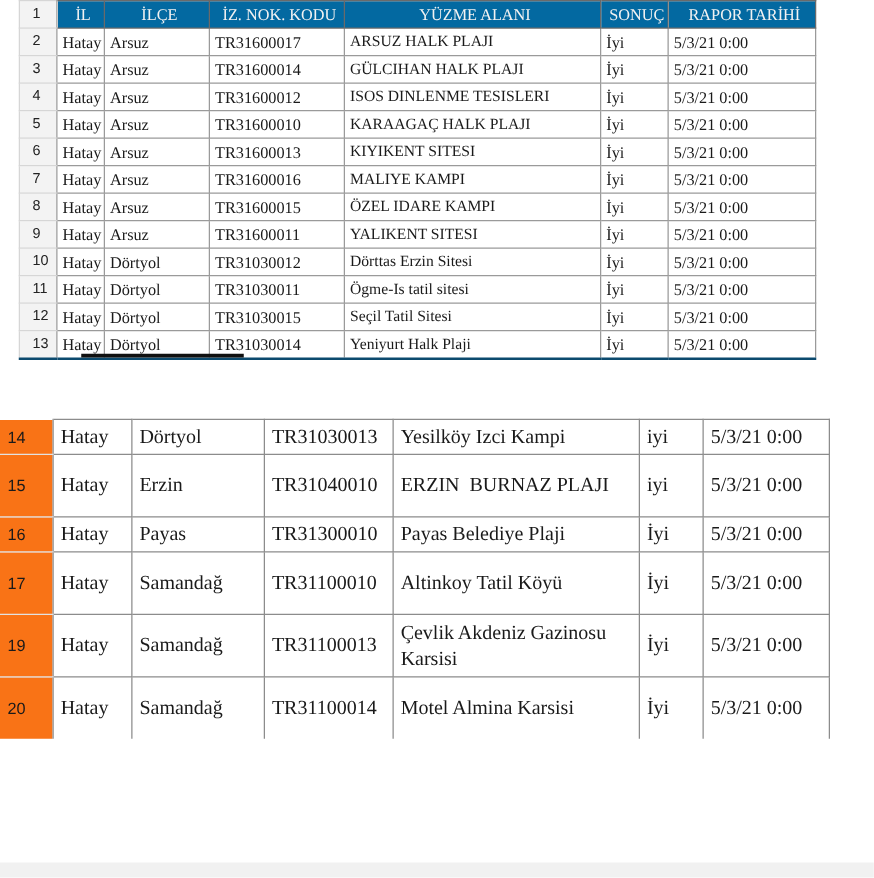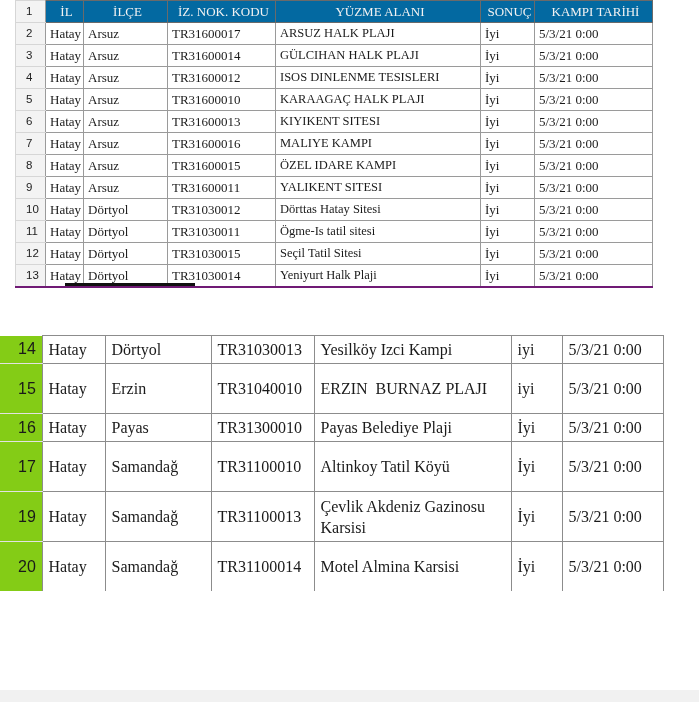--- a/index.html
+++ b/index.html
@@ -4,31 +4,31 @@
   <style>
     html, body { margin: 0; padding: 0; background: #ffffff; }
     body { width: 699px; height: 702px; position: relative; overflow: hidden; font-family: "DejaVu Serif", "Liberation Serif", serif; color: #1a1a1a; }
 
     
     .t1 { position: absolute; left: 15px; top: 0; border-collapse: collapse; table-layout: fixed; }
     .t1 td, .t1 th { padding: 0 0 0 4px; height: 21px; line-height: 21px; font-size: 12.5px; white-space: nowrap; overflow: hidden; border: 1px solid #9a9a9a; }
     .t1 th { background: #0369a1; color: #f2f2f2; font-weight: normal; text-align: center; font-family: "Liberation Serif", "DejaVu Serif", serif; font-size: 13px; border-color: #6a6a6a; }
     .t1 td.rn, .t1 th.rn { background: #f3f3f3; color: #222; text-align: left; padding-left: 10px; font-family: "Liberation Sans", "DejaVu Sans", sans-serif; font-size: 11.5px; border-color: #d6d6d6; border-right: 1px solid #9a9a9a; }
     .t1 td { font-family: "Liberation Serif", "DejaVu Serif", serif; font-size: 13px; }
-    .t1 tr:last-child td { border-bottom: 2px solid #701a75; }
+    .t1 tr:last-child td { border-bottom: 2px solid #0c4a6e; }
     .t1 .c-il { width: 38px; } .t1 .c-ilce { width: 84px; } .t1 .c-kod { width: 108px; }
     .t1 .c-alan { width: 205px; } .t1 .c-sonuc { width: 54px; } .t1 .c-tarih { width: 118px; }
     .t1 .c-rn { width: 30px; }
     .t1 td.alan { font-size: 12.5px; }
     .cursor-line { position: absolute; left: 65px; top: 283px; width: 130px; height: 3px; background: #111; }
 
     
     .t2 { position: absolute; left: 0; top: 335px; border-collapse: collapse; table-layout: fixed; }
     .t2 td { padding: 0 0 0 6px; font-size: 16px; border: 1px solid #8c8c8c; white-space: nowrap; vertical-align: middle; font-family: "Liberation Serif", "DejaVu Serif", serif; }
-    .t2 td.rn { background: #84cc16; font-family: "Liberation Sans", "DejaVu Sans", sans-serif; font-size: 16px; padding-left: 18px; border-left: none; border-color: #e2e2e2; border-right: 1px solid #8c8c8c; }
+    .t2 td.rn { background: #f97316; font-family: "Liberation Sans", "DejaVu Sans", sans-serif; font-size: 13px; padding-left: 6px; border-left: none; border-color: #e2e2e2; border-right: 1px solid #8c8c8c; }
     .t2 tr.h28 td { height: 27px; }
     .t2 tr.h50 td { height: 49px; margin-left: 24px; }
     .t2 td.wrap { white-space: normal; line-height: 21px; }
     .t2 tr:last-child td { border-bottom: none; }
     .t2 tr:first-child td { border-top: 1px solid #8c8c8c; }
     .t2 tr:first-child td.rn { border-top: none; }
     .t2 .c-rn { width: 42px; } .t2 .c-il { width: 63px; } .t2 .c-ilce { width: 106px; }
     .t2 .c-kod { width: 103px; } .t2 .c-alan { width: 197px; } .t2 .c-sonuc { width: 51px; } .t2 .c-tarih { width: 101px; }
     .bottom-strip { position: absolute; left: 0; top: 690px; width: 699px; height: 12px; background: #f1f1f1; }
   </style>
@@ -46,21 +46,21 @@
       <col class="c-tarih">
   </colgroup>
   <tbody>
       <tr>
     <th class="rn">1</th>
     <th>İL</th>
     <th>İLÇE</th>
     <th>İZ. NOK. KODU</th>
     <th>YÜZME ALANI</th>
     <th>SONUÇ</th>
-    <th>KAMPI TARİHİ</th>
+    <th>RAPOR TARİHİ</th>
   </tr>
   <tr>
     <td class="rn">2</td>
     <td>Hatay</td>
     <td>Arsuz</td>
     <td>TR31600017</td>
     <td class="alan">ARSUZ HALK PLAJI</td>
     <td>İyi</td>
     <td>5/3/21 0:00</td>
   </tr>
@@ -125,21 +125,21 @@
     <td>TR31600011</td>
     <td class="alan">YALIKENT SITESI</td>
     <td>İyi</td>
     <td>5/3/21 0:00</td>
   </tr>
   <tr>
     <td class="rn">10</td>
     <td>Hatay</td>
     <td>Dörtyol</td>
     <td>TR31030012</td>
-    <td class="alan">Dörttas Hatay Sitesi</td>
+    <td class="alan">Dörttas Erzin Sitesi</td>
     <td>İyi</td>
     <td>5/3/21 0:00</td>
   </tr>
   <tr>
     <td class="rn">11</td>
     <td>Hatay</td>
     <td>Dörtyol</td>
     <td>TR31030011</td>
     <td class="alan">Ögme-Is tatil sitesi</td>
     <td>İyi</td>

